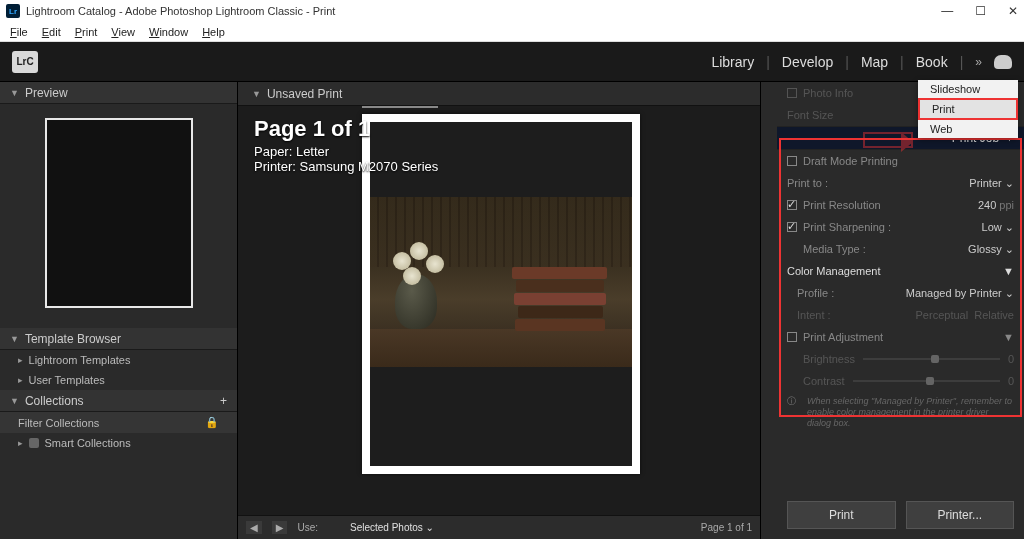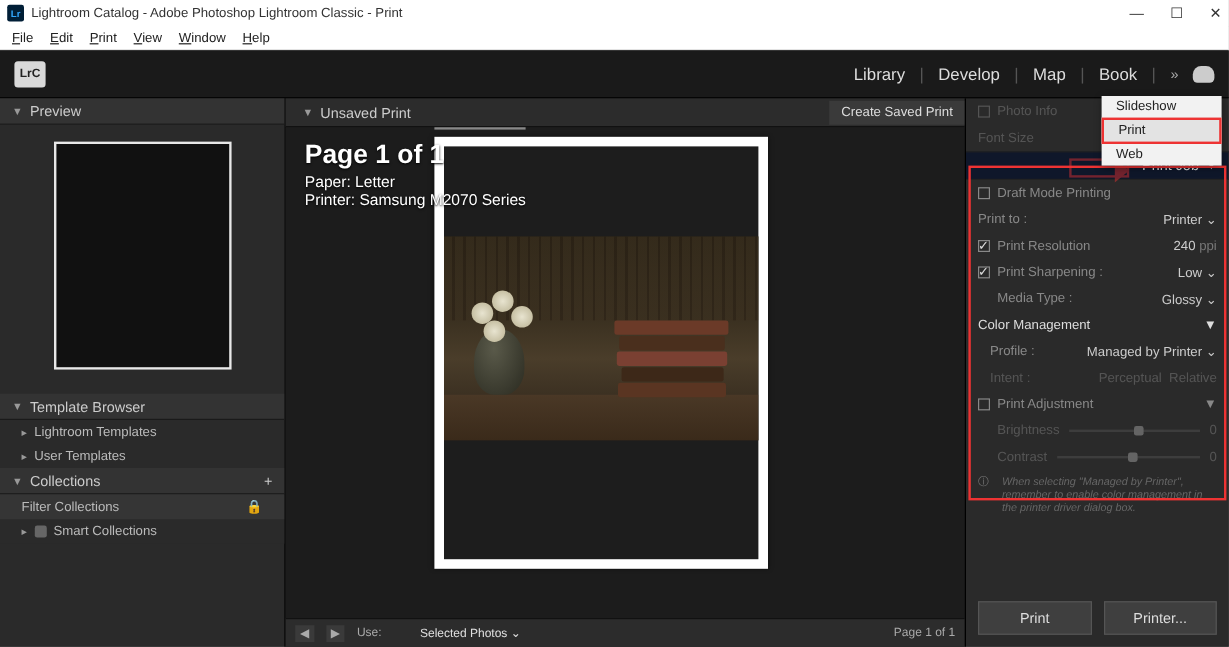--- a/index.html
+++ b/index.html
@@ -33,21 +33,21 @@
 
 .overflow-menu { position: absolute; top: 26px; right: -6px; background: #f2f2f2; width: 100px; box-shadow: 0 2px 6px rgba(0,0,0,.4); z-index: 50; }
 .overflow-menu .item { font-size: 11px; color: #222; padding: 3px 12px; cursor: pointer; }
 .overflow-menu .item.sel { background: #e3e3e3; }
 .red-box { border: 2px solid #e33; }
 
 
 .columns { flex: 1; display: flex; min-height: 0; }
 .col-left { width: 238px; background: #2a2a2a; display: flex; flex-direction: column; border-right: 1px solid #000; }
 .col-center { flex: 1; background: #181818; display: flex; flex-direction: column; min-width: 0; }
-.col-right { width: 220px; background: #2a2a2a; display: flex; flex-direction: column; border-left: 1px solid #000; position: relative; }
+.col-right { width: 264px; background: #2a2a2a; display: flex; flex-direction: column; border-left: 1px solid #000; position: relative; padding-left: 16px; }
 
 
 .panel-hdr { height: 22px; background: #333; color: #ccc; font-size: 12px; display: flex; align-items: center; padding: 0 10px; border-bottom: 1px solid #1a1a1a; }
 .panel-hdr .tri { font-size: 9px; margin-right: 6px; color: #999; }
 
 
 .preview-area { flex: 0 0 auto; padding: 14px 40px 20px; background: #2a2a2a; }
 .preview-thumb { width: 148px; height: 190px; border: 2px solid #e8e8e8; background: #111; margin: 0 auto; }
 
 .sub-item { font-size: 11px; color: #bbb; padding: 4px 18px; display: flex; align-items: center; gap: 6px; background: #2a2a2a; }
@@ -200,21 +200,20 @@
         </div>
       <div style="flex:1"></div>
     </div>
 
     <div class="col-center">
       <div class="center-top">
         <div class="tab">
             <span class="tri">▼</span>
             <span>Unsaved Print</span>
           </div>
-        <button class="btn-create">Create Saved Print</button>
       </div>
       <div class="canvas-wrap">
         <div class="page-info">
           <div class="pg">Page 1 of 1</div>
           <div class="line">Paper:  Letter</div>
           <div class="line">Printer:  Samsung M2070 Series</div>
         </div>
         <div class="paper">
           <div class="dim-badge">8.167 x 4.577 in</div>
           <div class="paper-inner">

